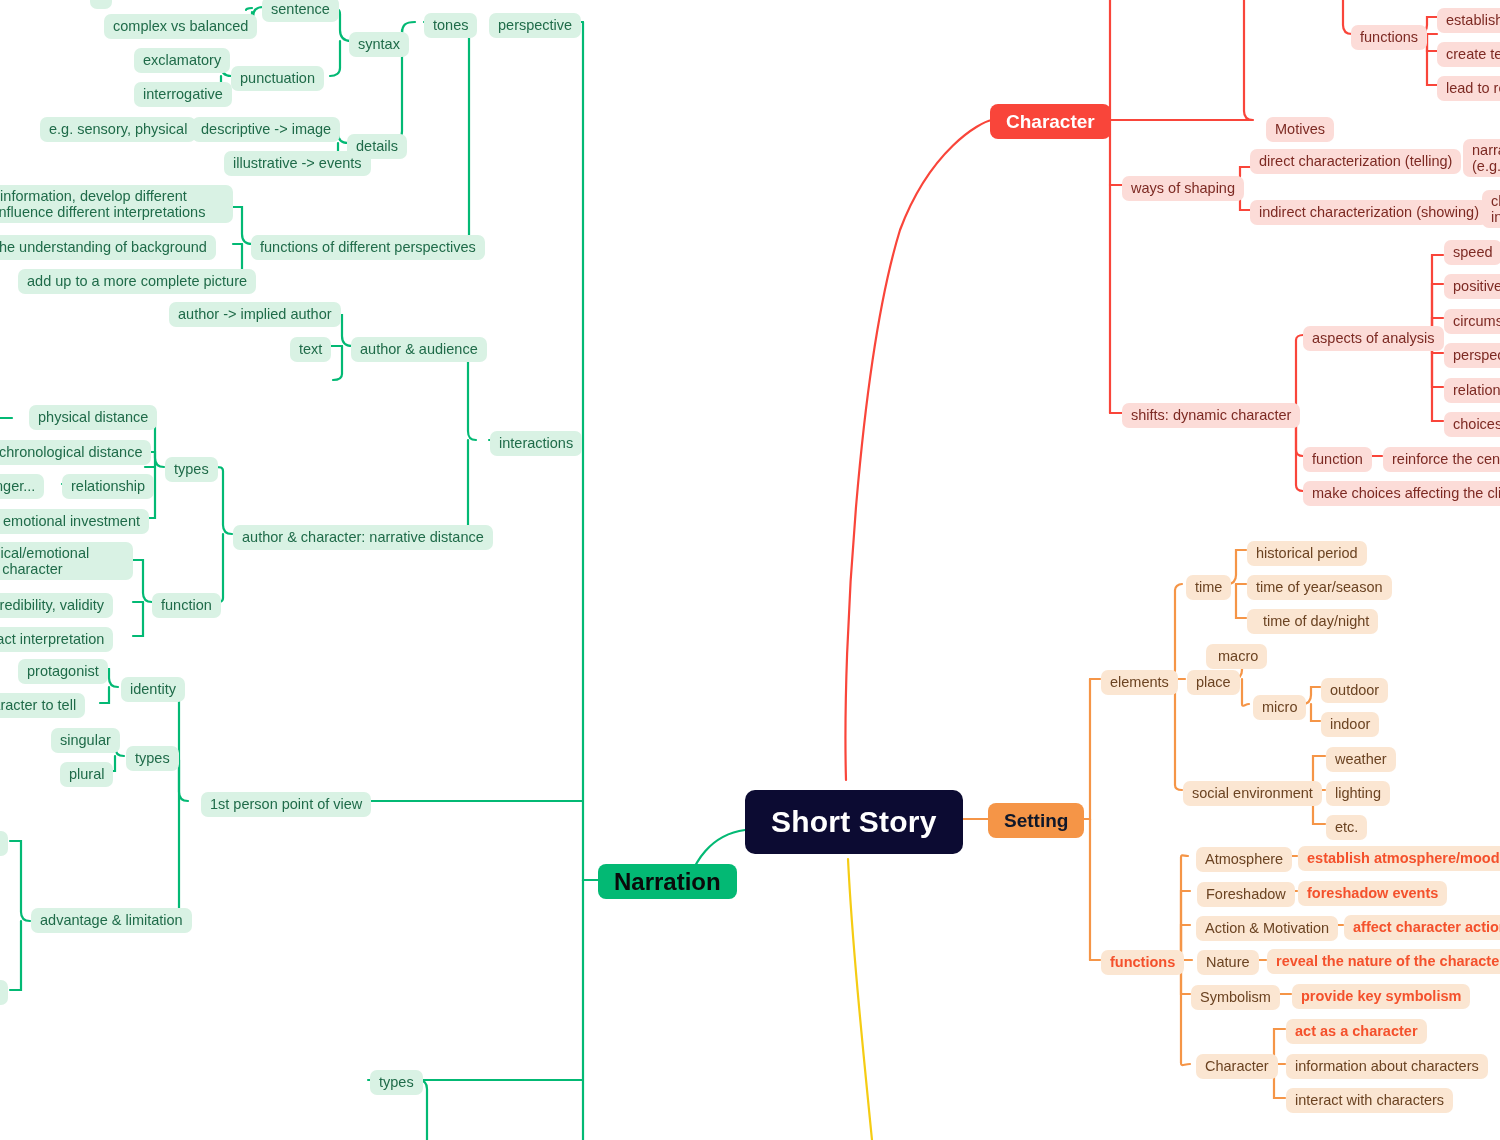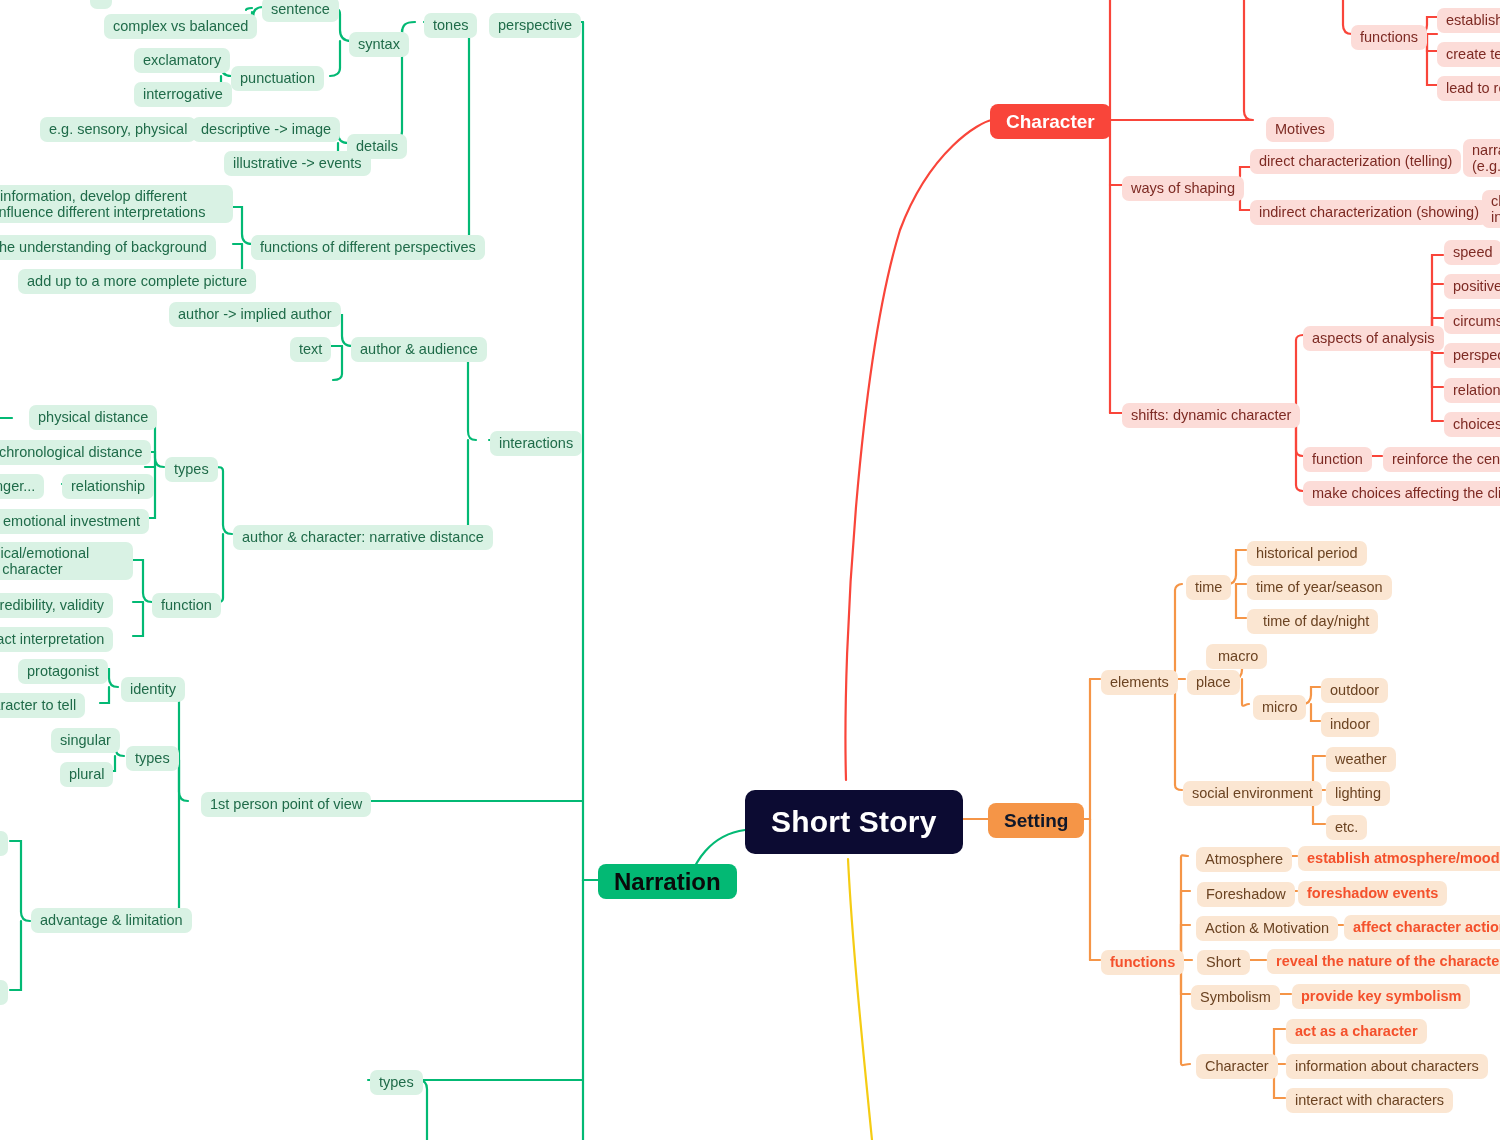--- a/index.html
+++ b/index.html
@@ -295,21 +295,21 @@
   <div class="node o" style="left:1326px;top:781px;">lighting</div>
   <div class="node o" style="left:1326px;top:815px;">etc.</div>
 
   <div class="node o-fn" style="left:1101px;top:950px;">functions</div>
   <div class="node o" style="left:1196px;top:847px;">Atmosphere</div>
   <div class="node o-em" style="left:1298px;top:846px;">establish atmosphere/mood</div>
   <div class="node o" style="left:1197px;top:882px;">Foreshadow</div>
   <div class="node o-em" style="left:1298px;top:881px;">foreshadow events</div>
   <div class="node o" style="left:1196px;top:916px;">Action &amp; Motivation</div>
   <div class="node o-em" style="left:1344px;top:915px;">affect character action</div>
-  <div class="node o" style="left:1197px;top:950px;">Short</div>
+  <div class="node o" style="left:1197px;top:950px;">Nature</div>
   <div class="node o-em" style="left:1267px;top:949px;">reveal the nature of the characters</div>
   <div class="node o" style="left:1191px;top:985px;">Symbolism</div>
   <div class="node o-em" style="left:1292px;top:984px;">provide key symbolism</div>
   <div class="node o" style="left:1196px;top:1054px;">Character</div>
   <div class="node o-em" style="left:1286px;top:1019px;">act as a character</div>
   <div class="node o" style="left:1286px;top:1054px;">information about characters</div>
   <div class="node o" style="left:1286px;top:1088px;">interact with characters</div>
 
 </div>
 

